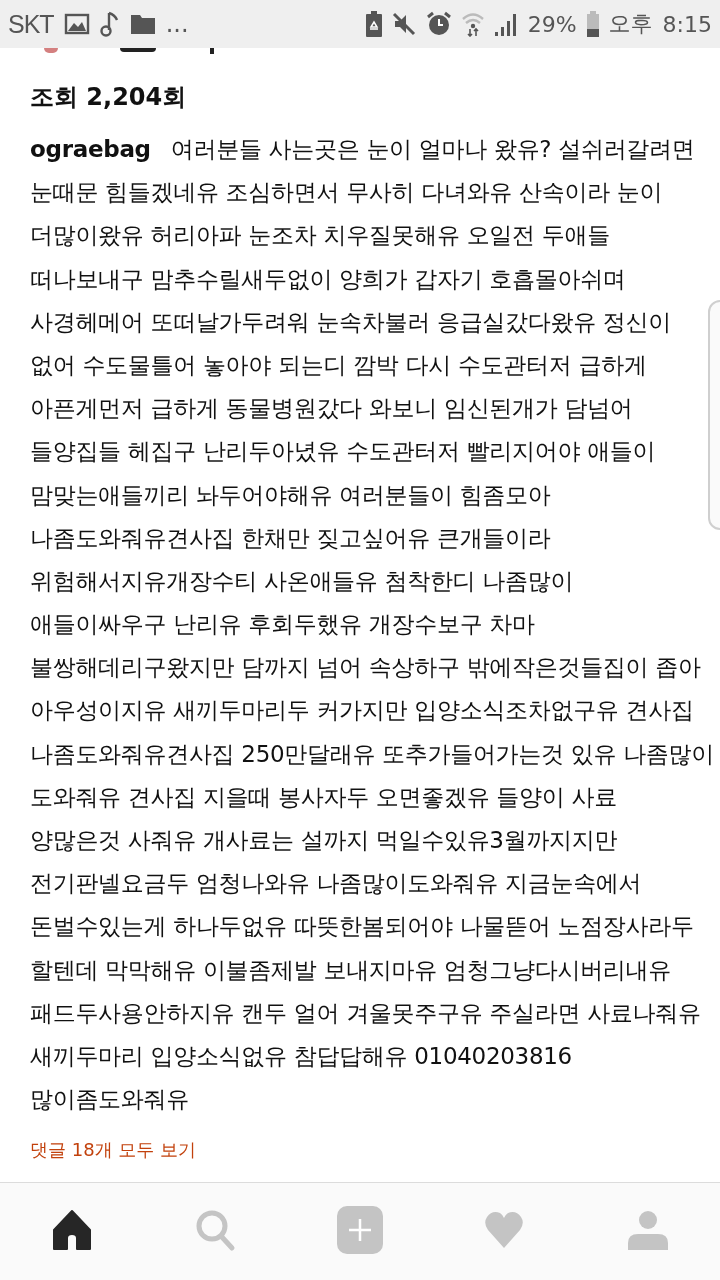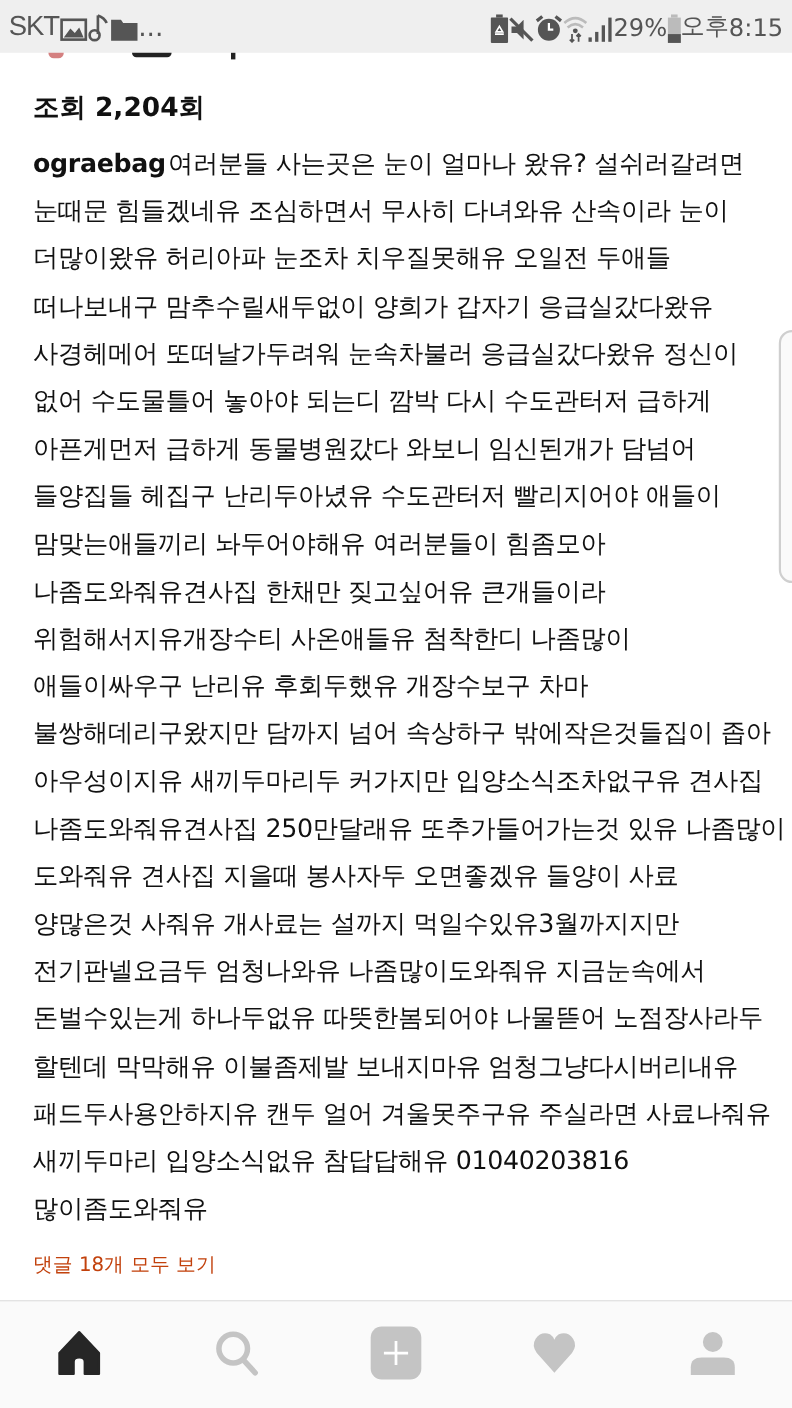--- a/index.html
+++ b/index.html
@@ -5,21 +5,21 @@
   * { box-sizing: border-box; margin: 0; padding: 0; }
   html, body { width: 720px; height: 1280px; overflow: hidden; background: #ffffff; }
   body { font-family: "DejaVu Sans", sans-serif; color: #111; position: relative; }
 
   
   .statusbar {
     position: absolute; top: 0; left: 0; width: 720px; height: 48px;
     background: #efefef; display: flex; align-items: center; justify-content: space-between;
     padding: 0 8px 0 8px; color: #555; font-size: 24px;
   }
-  .sb-left, .sb-right { display: flex; align-items: flex-end; }
+  .sb-left, .sb-right { display: flex; align-items: center; gap: 10px; }
   .sb-carrier { font-family: "Liberation Sans", sans-serif; font-size: 25px; color: #555; letter-spacing: -1px; }
   .sb-icon { display: inline-flex; align-items: center; justify-content: center; }
   .sb-text { font-size: 22px; color: #555; }
 
   
   .header-remnant { position: absolute; top: 48px; left: 0; width: 720px; height: 12px; }
   .remnant-avatar { position: absolute; left: 44px; top: 0; width: 14px; height: 5px; background: #c96060; border-radius: 0 0 7px 7px; opacity: .8; }
   .remnant-name { position: absolute; left: 120px; top: 0; width: 36px; height: 4px; background: #222; border-radius: 0 0 6px 6px; }
   .remnant-dot { position: absolute; left: 210px; top: 0; width: 4px; height: 6px; background: #222; }
 
@@ -27,21 +27,21 @@
   .content { position: absolute; top: 60px; left: 30px; width: 670px; }
   .views {
     font-family: "DejaVu Sans", sans-serif; font-weight: bold; font-size: 24px;
     color: #111; height: 46px; line-height: 46px; margin-top: 14px;
   }
   .caption {
     margin-top: 8px; font-size: 23px; line-height: 43.2px; color: #111;
     white-space: nowrap; letter-spacing: -0.3px;
   }
   .caption .line { display: block; height: 43.2px; }
-  .username { font-weight: bold; margin-right: 2px; }
+  .username { font-weight: bold; margin-right: 20px; }
 
   .comments-link {
     position: absolute; top: 1130px; left: 30px; font-size: 18px; color: #c2410c; height: 40px; line-height: 40px;
   }
 
   
   .edge-handle {
     position: absolute; right: -12px; top: 300px; width: 24px; height: 230px;
     border: 2px solid #cfcfcf; border-radius: 14px; background: #fafafa;
   }
@@ -135,21 +135,21 @@
   <div class="remnant-name"></div>
   <div class="remnant-dot"></div>
 </div>
 
 <div class="content">
   <div class="views">조회 2,204회</div>
   <div class="caption">
     <span class="line"><span class="username">ograebag</span><span>여러분들 사는곳은 눈이 얼마나 왔유?  설쉬러갈려면</span></span>
     <span class="line">눈때문 힘들겠네유 조심하면서 무사히 다녀와유 산속이라 눈이</span>
     <span class="line">더많이왔유 허리아파 눈조차 치우질못해유 오일전 두애들</span>
-    <span class="line">떠나보내구 맘추수릴새두없이 양희가 갑자기 응급실갔다왔유</span>
+    <span class="line">떠나보내구 맘추수릴새두없이 양희가 갑자기 호흡몰아쉬며</span>
     <span class="line">사경헤메어 또떠날가두려워 눈속차불러 응급실갔다왔유 정신이</span>
     <span class="line">없어 수도물틀어 놓아야 되는디 깜박 다시 수도관터저 급하게</span>
     <span class="line">아픈게먼저 급하게 동물병원갔다 와보니 임신된개가 담넘어</span>
     <span class="line">들양집들 헤집구 난리두아녔유 수도관터저 빨리지어야 애들이</span>
     <span class="line">맘맞는애들끼리 놔두어야해유 여러분들이 힘좀모아</span>
     <span class="line">나좀도와줘유견사집 한채만 짖고싶어유 큰개들이라</span>
     <span class="line">위험해서지유개장수티 사온애들유 첨착한디 나좀많이</span>
     <span class="line">애들이싸우구 난리유 후회두했유 개장수보구 차마</span>
     <span class="line">불쌍해데리구왔지만 담까지 넘어 속상하구 밖에작은것들집이 좁아</span>
     <span class="line">아우성이지유 새끼두마리두 커가지만 입양소식조차없구유 견사집</span>

